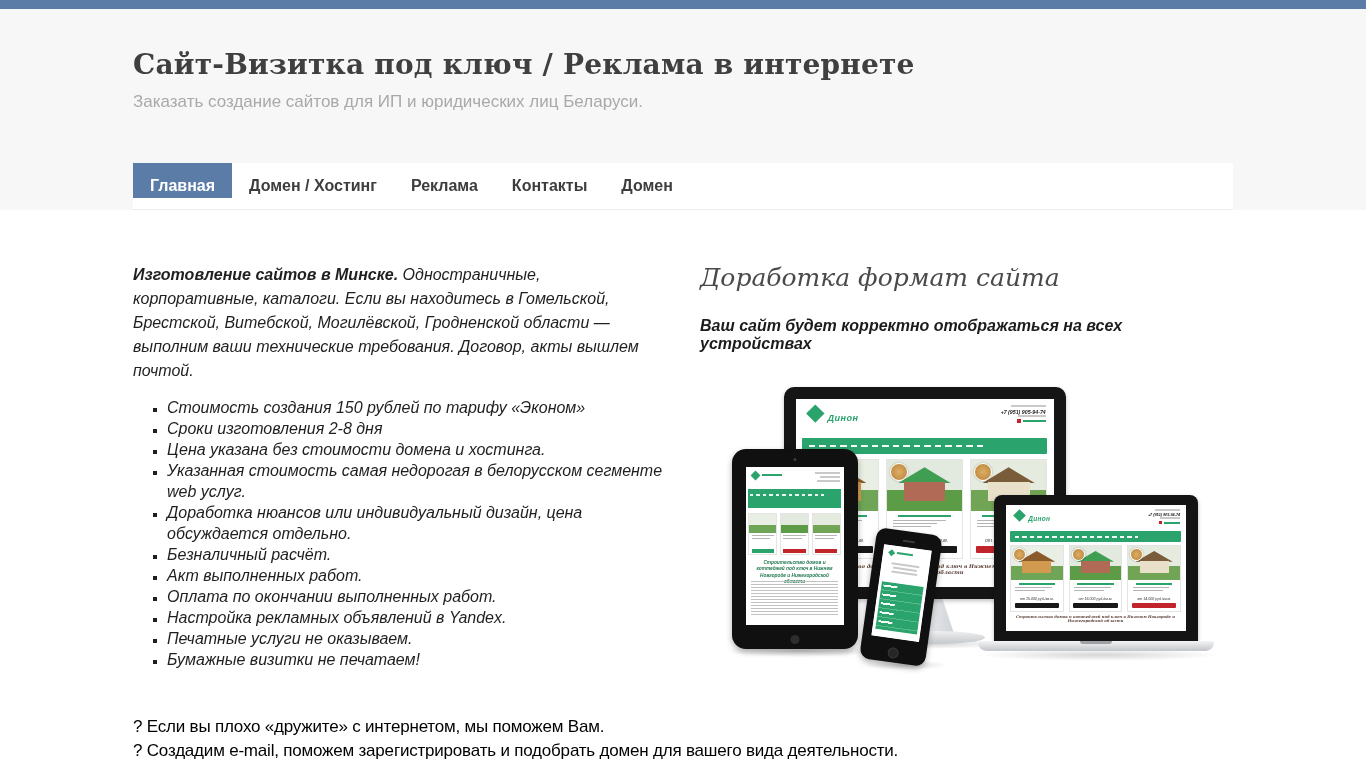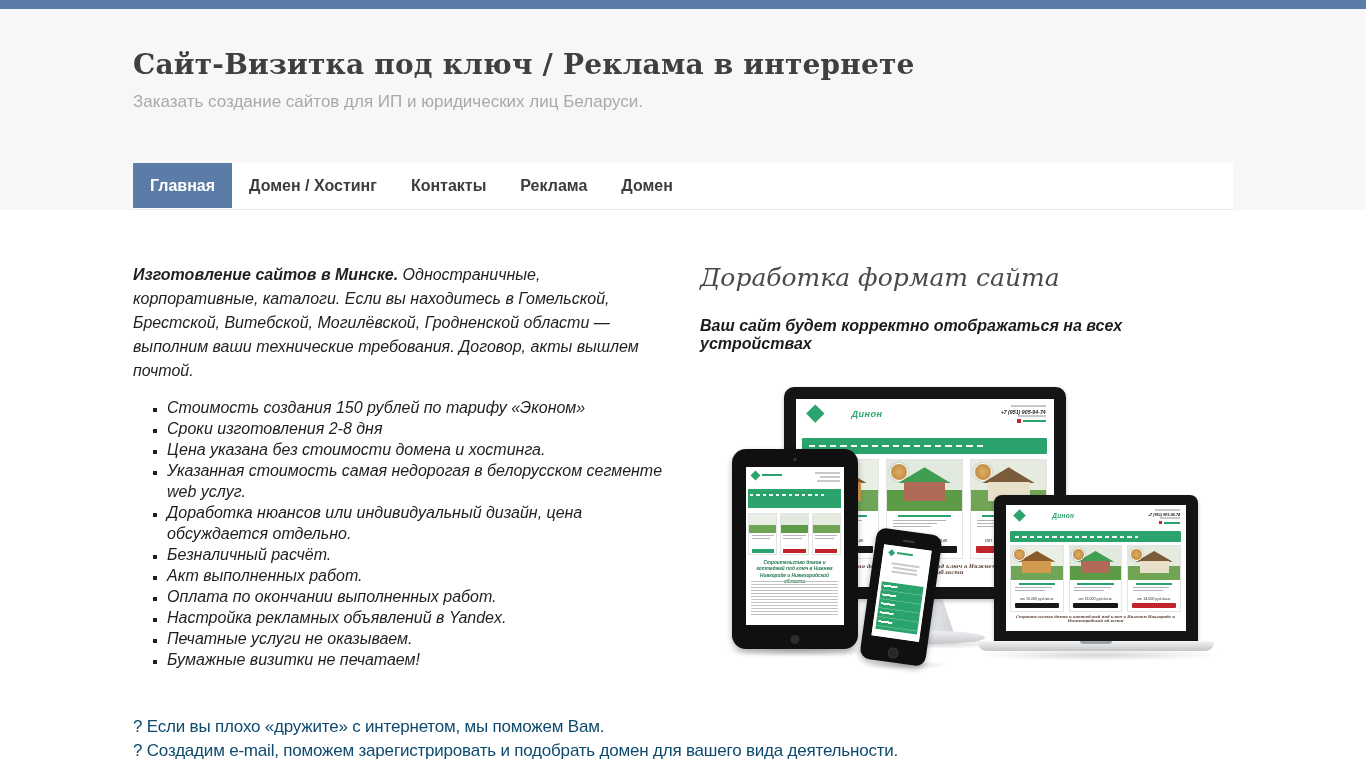--- a/index.html
+++ b/index.html
@@ -9,37 +9,37 @@
   
   .topbar { height:9px; background:#5a7ca7; }
 
   
   .header-section { background:#f7f7f7; height:201px; position:relative; }
   .container { width:1100px; margin:0 auto; }
   .site-title { padding-top:39px; font-family:"DejaVu Serif","Liberation Serif",serif; font-weight:700; font-size:28px; color:#3f3f3f; letter-spacing:.2px; }
   .site-subtitle { margin-top:11px; font-size:17px; color:#a9a9a9; }
 
   .nav { position:absolute; top:154px; left:133px; width:1100px; height:47px; background:#fff; display:flex; border-bottom:1px solid #ececec; }
-  .nav a { display:block; line-height:46px; height:45px; padding:0 17px; font-weight:700; font-size:16px; color:#3d3d3d; text-decoration:none; }
+  .nav a { display:block; line-height:46px; height:35px; padding:0 17px; font-weight:700; font-size:16px; color:#3d3d3d; text-decoration:none; }
   .nav a.active { background:#5a7ca7; color:#fff; }
 
   
   .columns { display:flex; width:1100px; margin:53px auto 0;font-style:italic; }
   .left-col { width:532px; margin-right:35px; }
   .right-col { width:533px; }
 
   .intro { font-size:16px; line-height:24px; color:#1f1f1f; }
   .intro b { font-weight:700; }
   .bullets { margin-top:14px; padding-left:34px; list-style:square; font-size:16px; line-height:21px; color:#1f1f1f; }
   .bullets li::marker { font-size:12px; }
 
   .adaptive-heading { font-family:"DejaVu Serif","Liberation Serif",serif; font-size:25px; font-weight:400; color:#4a4a4a; }
   .adaptive-sub { margin-top:25px; font-size:16px; font-weight:700; color:#1c1c1c; }
 
-  .footer-note { width:1100px; margin:32px auto 0; font-size:17px; line-height:24px; color:#0c4a6e; letter-spacing:-.2px; }
+  .footer-note { width:1100px; margin:32px auto 0; font-size:17px; line-height:24px; color:#000000; letter-spacing:-.2px; }
 
   
   .mockup { position:relative; width:498px; height:310px; margin:20px auto 0; }
   .shadow { position:absolute; background:radial-gradient(ellipse at center, rgba(0,0,0,.16), transparent 70%); border-radius:50%; }
   .sh-monitor { left:140px; top:266px; width:150px; height:10px; }
   .sh-tablet  { left:4px;   top:272px; width:155px; height:12px; }
   .sh-phone   { left:146px; top:287px; width:84px;  height:10px; }
   .sh-laptop  { left:258px; top:276px; width:246px; height:12px; }
 
   .monitor { position:absolute; left:66px; top:14px; width:282px; height:212px; background:#151515; border-radius:10px; padding:12px; z-index:1; box-shadow:0 2px 4px rgba(0,0,0,.25); }
@@ -60,21 +60,21 @@
   .laptop { position:absolute; left:276px; top:122px; z-index:2; }
   .laptop-lid { width:204px; height:146px; background:#141414; border-radius:8px 8px 0 0; padding:10px 12px; box-shadow:0 2px 4px rgba(0,0,0,.25); }
   .laptop-screen { width:180px; height:126px; background:#fff; overflow:hidden; position:relative; }
   .laptop-base { position:relative; width:236px; height:10px; margin-left:-16px; background:linear-gradient(#f3f4f5,#c2c5c9); border-radius:2px 2px 10px 10px; }
   .laptop-notch { position:absolute; top:0; left:50%; transform:translateX(-50%); width:32px; height:3px; background:#9ea2a6; border-radius:0 0 4px 4px; }
 
   
   .ms { position:absolute; inset:0; background:#fff; }
   .monitor-screen .ms { font-size:7px; }
   .laptop-screen .ms { font-size:5px; }
-  .ms-logo { position:absolute; left:4%; top:3%; display:flex; align-items:center;gap:24px; }
+  .ms-logo { position:absolute; left:4%; top:3%; display:flex; align-items:flex-end; }
   .ms-diamond { width:1.8em; height:1.8em; background:#2ba36c; transform:rotate(45deg); margin:.4em .9em .4em .4em; }
   .ms-name { color:#2ba36c; font-weight:700; font-size:1.3em; letter-spacing:.05em; }
   .ms-contacts { position:absolute; right:3%; top:3%; text-align:right; }
   .ms-bar { height:2px; background:#c9c9c9; margin:0 0 2px auto; }
   .ms-phone { font-size:.75em; color:#222; font-weight:700; line-height:1.2; white-space:nowrap; }
   .ms-link { display:flex; justify-content:flex-end; align-items:center; margin-top:2px; }
   .ms-link-red { width:.6em; height:.6em; background:#c2242c; margin-right:2px; }
   .ms-link-bar { width:3.2em; height:2px; background:#2ba36c; }
   .ms-nav { position:absolute; top:21%; left:2.5%; right:2.5%; height:8%; background:#2ba36c; border-radius:1px; }
   .ms-nav-items { position:absolute; left:3%; top:45%; width:72%; height:2px;
@@ -137,22 +137,22 @@
 <div class="topbar"></div>
 
 <header class="header-section">
   <div class="container">
     <h1 class="site-title">Сайт-Визитка под ключ / Реклама в интернете</h1>
     <p class="site-subtitle">Заказать создание сайтов для ИП и юридических лиц Беларуси.</p>
   </div>
   <nav class="nav">
     <a href="#" class="active">Главная</a>
     <a href="#">Домен / Хостинг</a>
+    <a href="#">Реклама</a>
     <a href="#">Контакты</a>
-    <a href="#">Реклама</a>
     <a href="#">Домен</a>
   </nav>
 </header>
 
 <main>
   <div class="columns">
     <div class="left-col">
       <p class="intro"><b>Изготовление сайтов в Минске.</b><span>  Одностраничные, корпоративные, каталоги. Если вы находитесь в Гомельской, Брестской, Витебской, Могилёвской, Гродненской области — выполним ваши технические требования. Договор, акты вышлем почтой.</span></p>
       <ul class="bullets">
         <li>Стоимость создания 150 рублей по тарифу «Эконом»</li>

